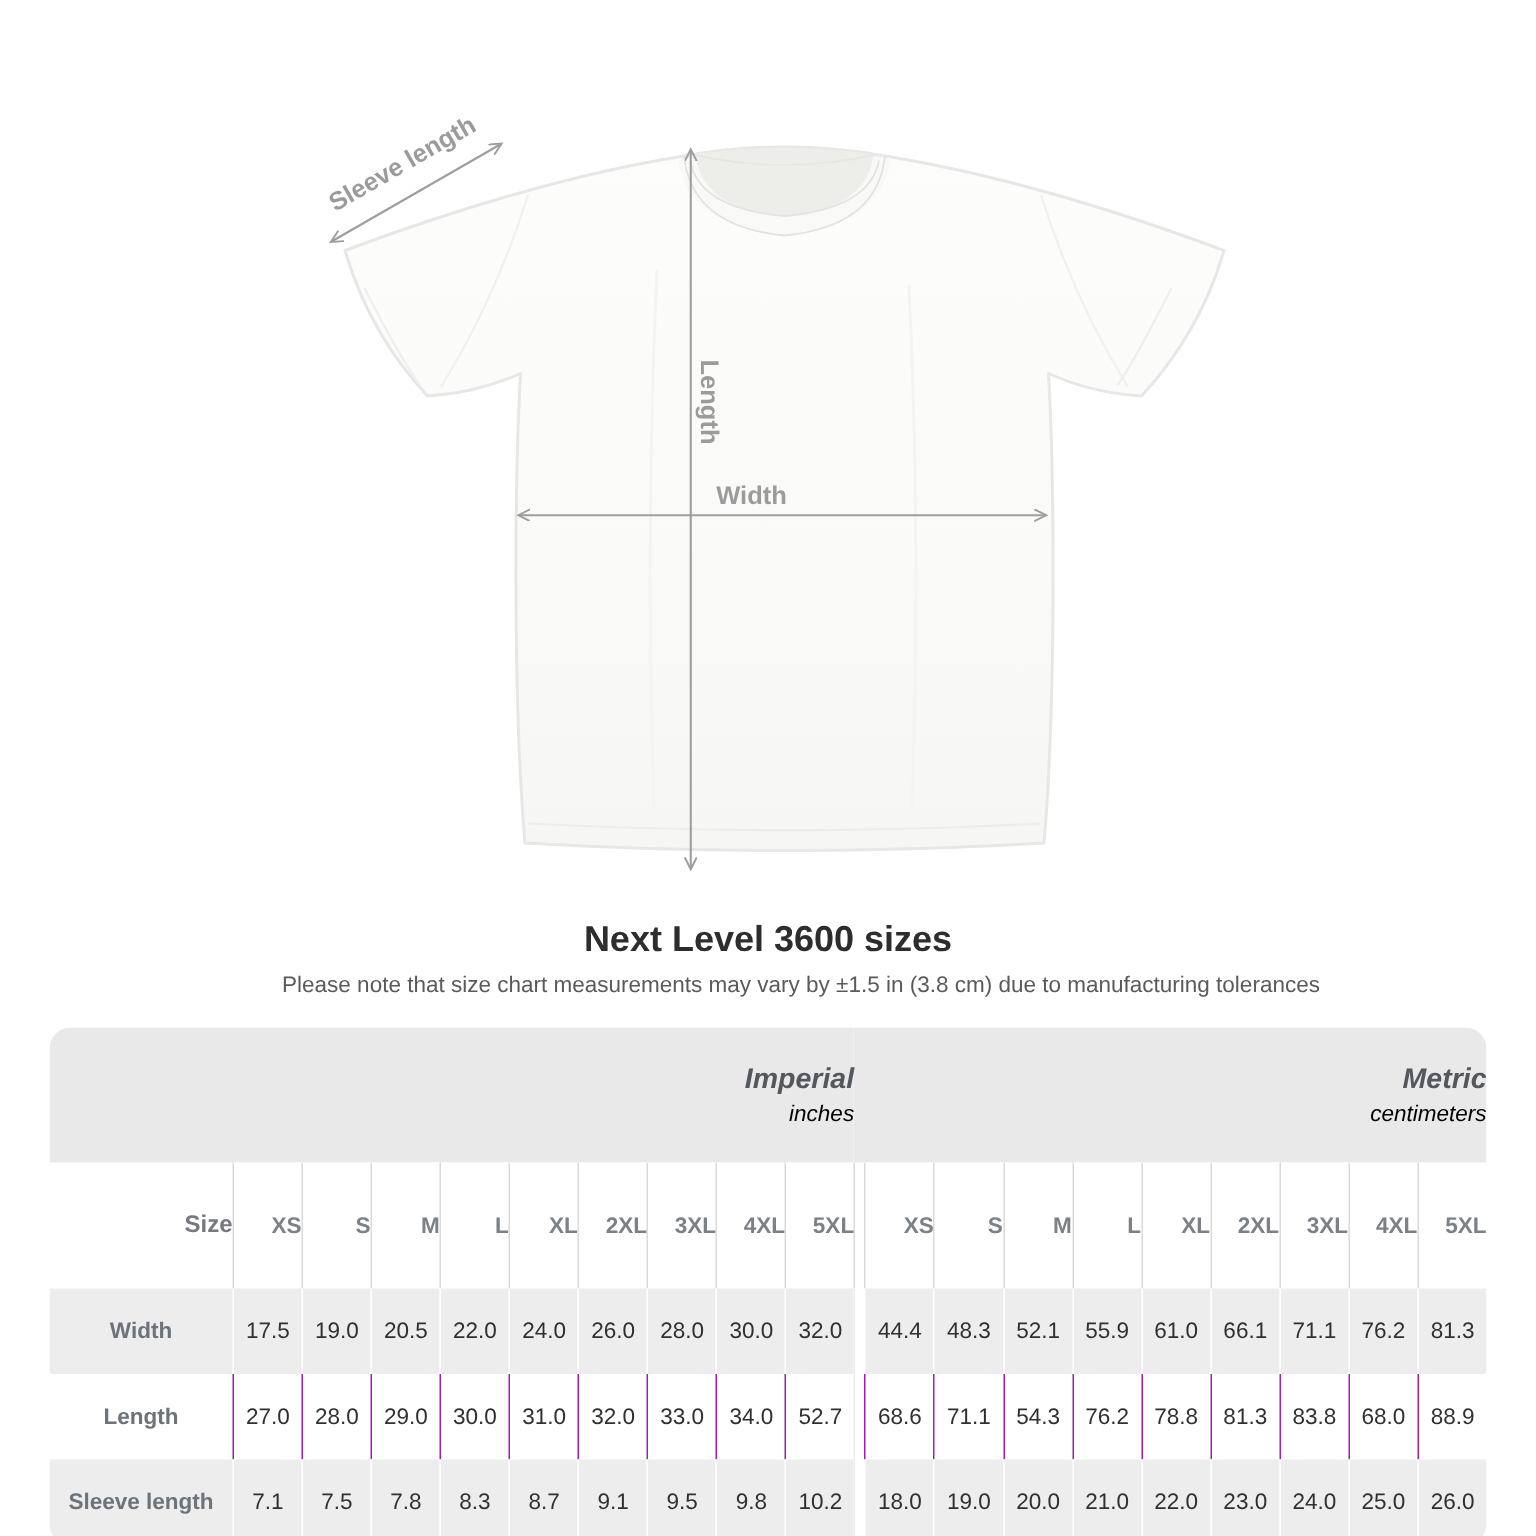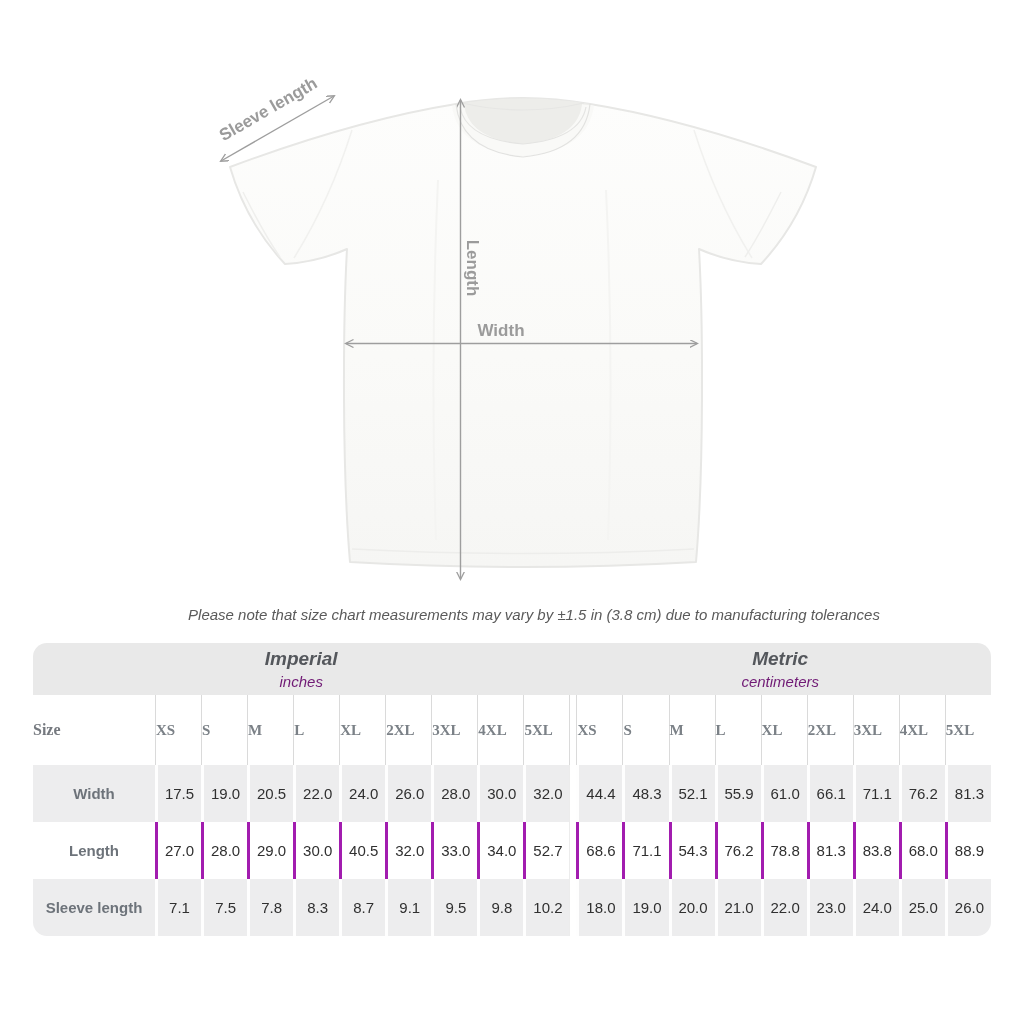--- a/index.html
+++ b/index.html
@@ -20,21 +20,20 @@
     text-align: center;
     font-size: 24px;
     font-weight: 700;
     color: #2d2d2d;
     line-height: 30px;
   }
   .chart-note {
     margin-top: 5px;
     text-align: center;
     font-size: 15px;
-    font-style: italic;
     color: #5a5a5a;
     line-height: 19px;
     padding-left: 44px;
   }
 
   
   .size-table-wrap {
     margin: 19px 33px 0 33px;
     border-radius: 14px;
     overflow: hidden;
@@ -43,62 +42,61 @@
     width: 100%;
     border-collapse: separate;
     border-spacing: 0;
     table-layout: fixed;
   }
   .col-size { width: 122px; }
   .col-gap  { width: 7px; }
 
   tr.band th {
     background: #e9e9e9;
-    height: 52px;
-    text-align: center;
+    height: 90px;
+    text-align: right;
     vertical-align: middle;
     font-weight: 400;
   }
   .units-name {
     font-size: 19px;
     font-weight: 700;
     font-style: italic;
     color: #54575c;
     line-height: 22px;
   }
   .units-sub {
     margin-top: 3px;
     font-size: 15px;
     font-style: italic;
-    color: #701a75;
+    color: #000000;
     line-height: 17px;
   }
 
   tr.size-row th {
     background: #ffffff;
-    height: 70px;
-    text-align: left;
+    height: 84px;
+    text-align: right;
     vertical-align: middle;
     font-size: 15px;
     font-weight: 700;
     color: #7b8187;
     border-left: 1px solid #dadada;
-    font-family: Liberation Serif, serif;
   }
   tr.size-row th:first-child { border-left: none; font-size: 16px; color: #75797f; }
   tr.size-row th.gap { border-left: 1px solid #dadada; }
 
   tr.data-row td {
     background: #ffffff;
     height: 57px;
     text-align: center;
     vertical-align: middle;
     font-size: 15px;
     color: #303030;
-    border-left: 3px solid #a21caf;
+    border-left: 1px solid #a21caf;
   }
   tr.data-row td:first-child {
     border-left: none;
     font-weight: 700;
     color: #6d737a;
     font-size: 15px;
   }
   tr.data-row.shaded td { background: #ededee; border-left-color: rgba(255,255,255,0.9); }
   tr.data-row td.gap,
   tr.data-row.shaded td.gap { background: #ffffff; border-left: 1px solid #ececec; }
@@ -154,20 +152,21 @@
       <line x1="221" y1="161" x2="334" y2="96" marker-start="url(#arr)" marker-end="url(#arr)"></line>
     </g>
 
     <g fill="#9b9b9b" font-size="17" font-weight="bold">
       <text x="271" y="114" text-anchor="middle" transform="rotate(-30 271 114)">Sleeve length</text>
       <text x="467" y="268" text-anchor="middle" transform="rotate(90 467 268)">Length</text>
       <text x="501" y="336" text-anchor="middle">Width</text>
     </g>
   </svg>
 
+  <h1 class="chart-title">Next Level 3600 sizes</h1>
   <p class="chart-note">Please note that size chart measurements may vary by ±1.5 in (3.8 cm) due to manufacturing tolerances</p>
 
   <div class="size-table-wrap">
     <table class="size-table">
       <colgroup>
           <col class="col-size">
           <col>
           <col>
           <col>
           <col>
@@ -243,21 +242,21 @@
             <td>71.1</td>
             <td>76.2</td>
             <td>81.3</td>
           </tr>
           <tr class="data-row">
             <td class="row-label">Length</td>
             <td>27.0</td>
             <td>28.0</td>
             <td>29.0</td>
             <td>30.0</td>
-            <td>40.5</td>
+            <td>31.0</td>
             <td>32.0</td>
             <td>33.0</td>
             <td>34.0</td>
             <td>52.7</td>
             <td class="gap"></td>
             <td>68.6</td>
             <td>71.1</td>
             <td>54.3</td>
             <td>76.2</td>
             <td>78.8</td>

